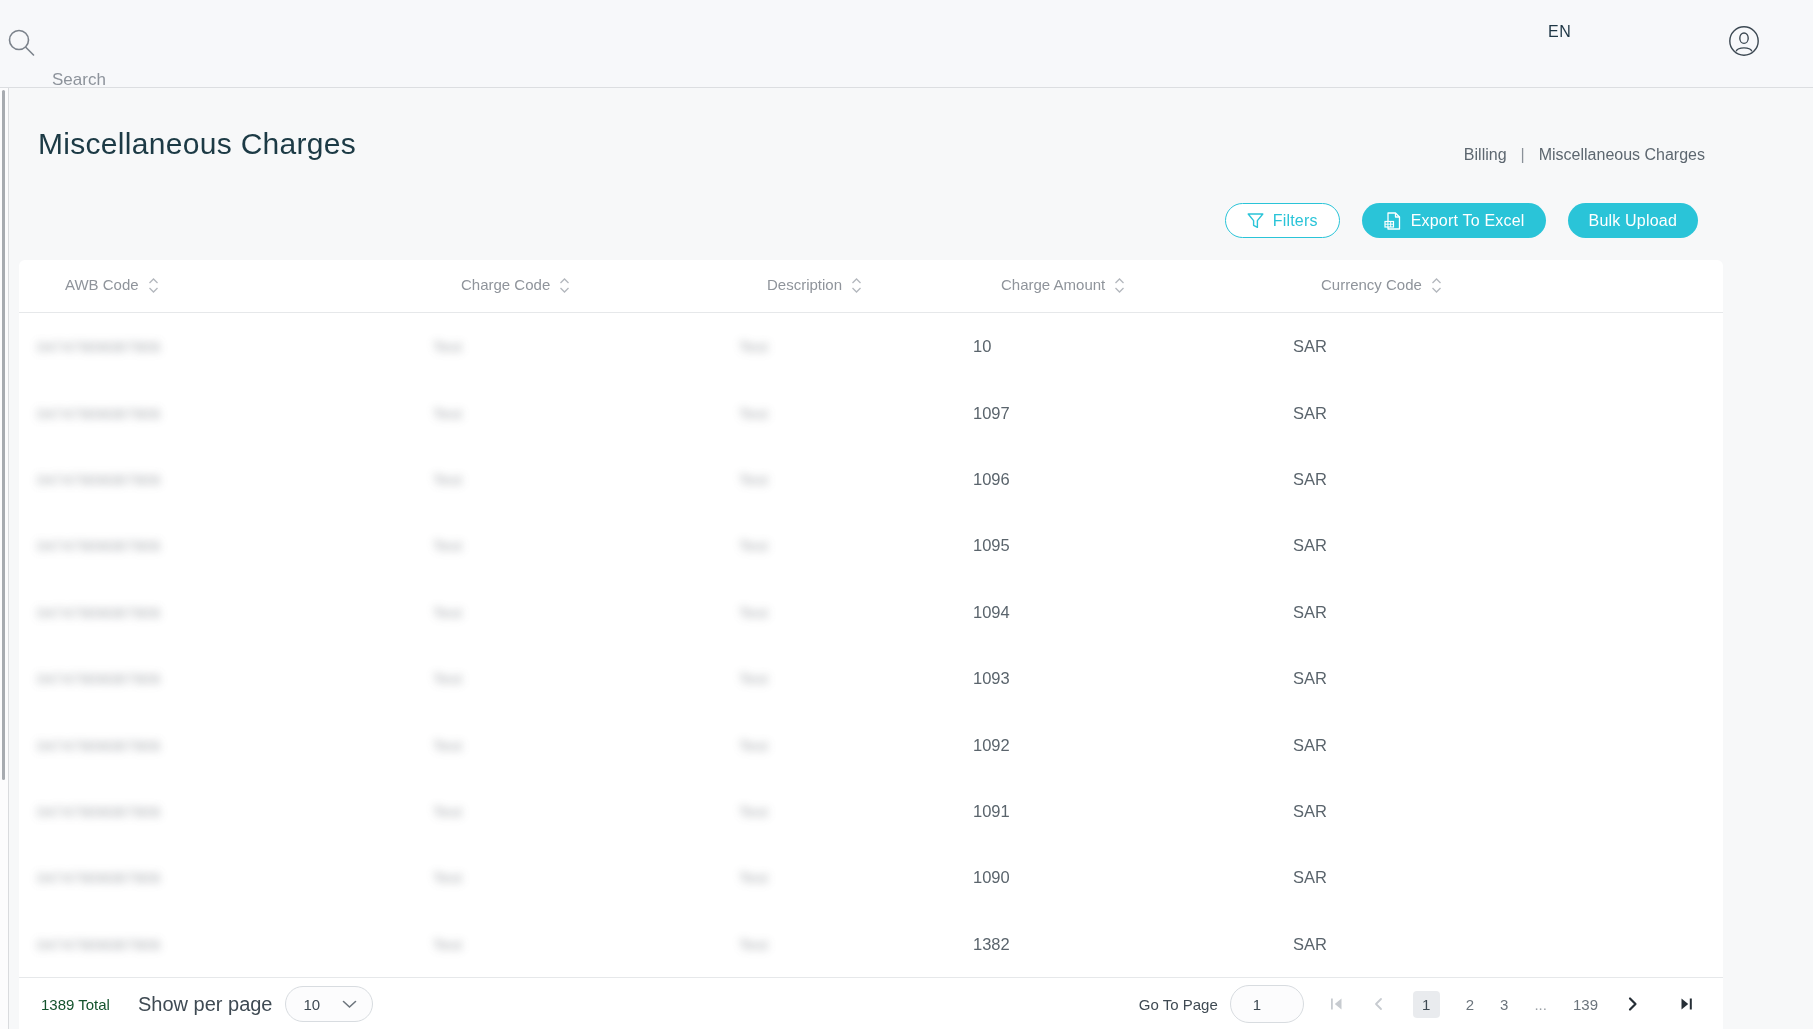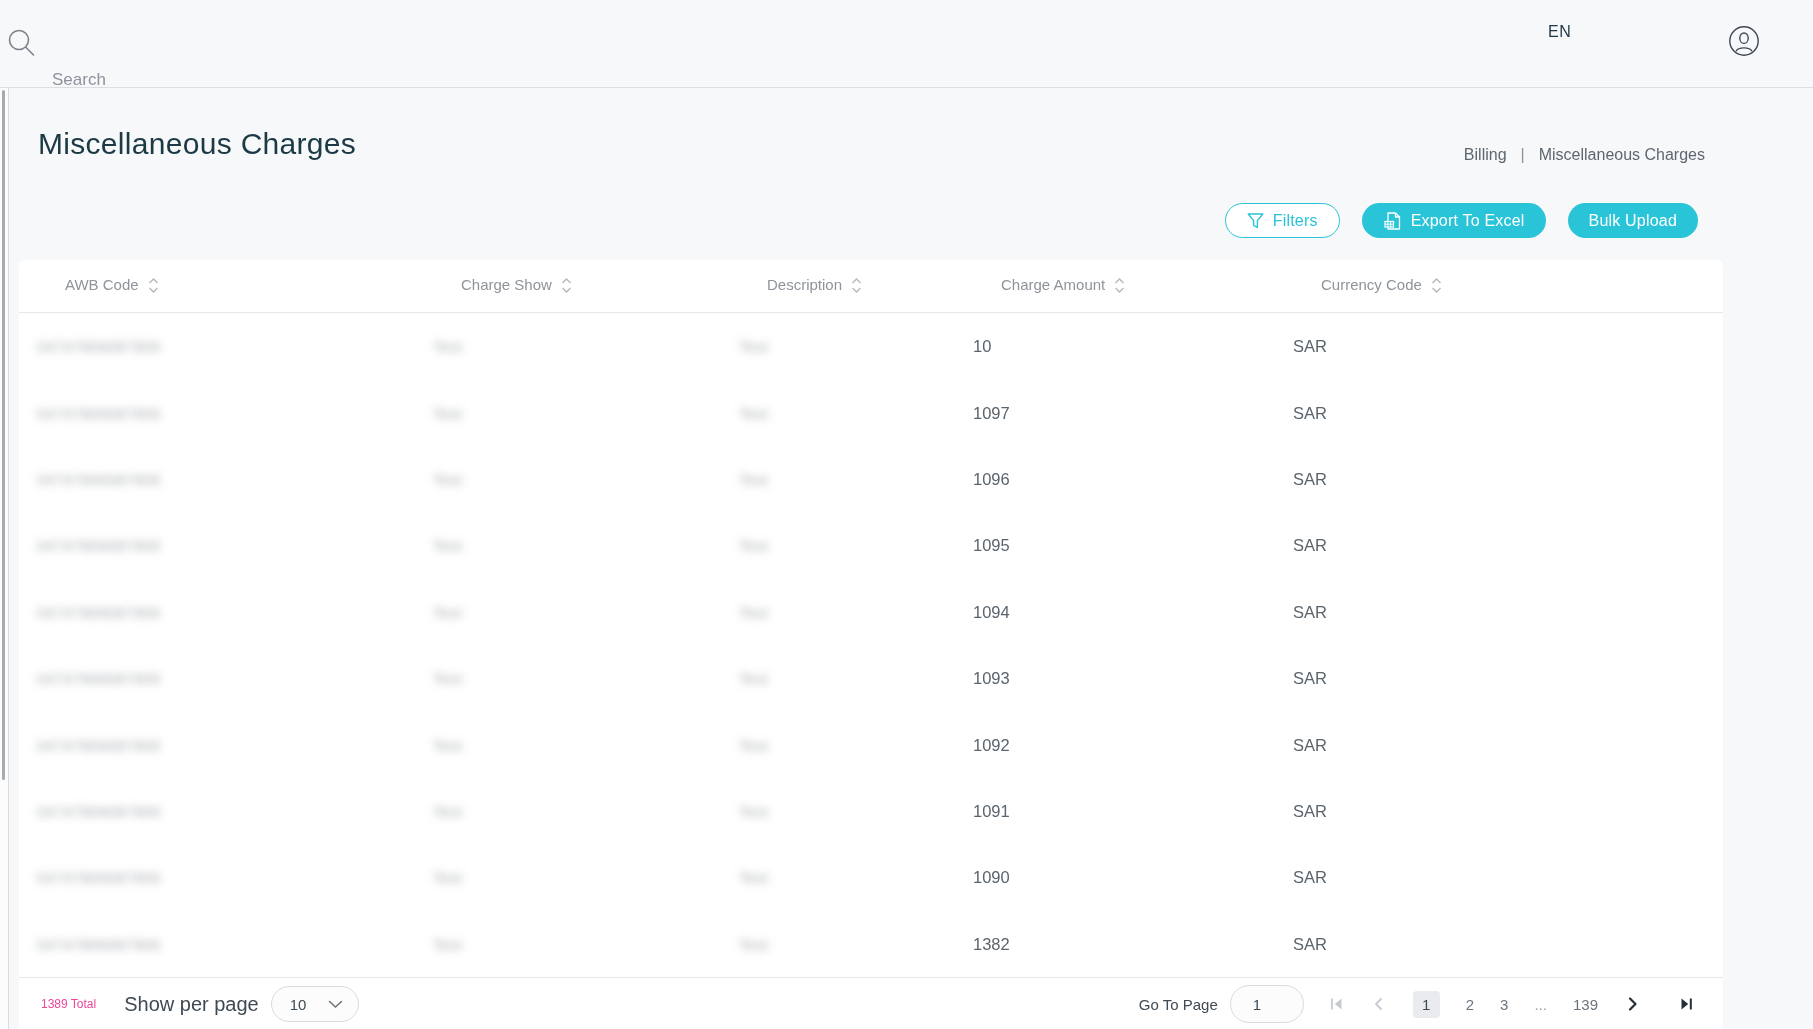--- a/index.html
+++ b/index.html
@@ -87,21 +87,21 @@
   }
   
   .tfoot{
     position:absolute; left:0; top:717px; width:100%; height:52px;
     border-top:1px solid #e6e8ea;
   }
   .foot-left{
     position:absolute; left:22px; top:0; height:52px;
     display:flex; align-items:center;
   }
-  .total{ font-size:12px; color:#ec4899; margin-right:28px; }
+  .total{ font-size:15px; color:#14532d; margin-right:28px; }
   .spp-label{ font-size:20px; color:#3f4a53; margin-right:12px; }
   .pagesize{
     width:88px; height:36px; border:1px solid #d8dce0; border-radius:18px;
     background:#fcfcfd; display:flex; align-items:center; justify-content:space-between;
     padding:0 15px 0 18px; font-size:15px; color:#3f4a53; cursor:pointer;
   }
   .foot-right{
     position:absolute; right:28px; top:0; height:52px;
     display:flex; align-items:center;
   }
@@ -187,21 +187,21 @@
     <div class="hcell c1">
       <span>AWB Code</span>
       <span class="sort">
         <svg width="13" height="19" viewBox="0 0 13 19" fill="none">
           <path d="M2.5 7 L6.5 3 L10.5 7" stroke="#b3b7bd" stroke-width="1.3"></path>
           <path d="M2.5 12 L6.5 16 L10.5 12" stroke="#b3b7bd" stroke-width="1.3"></path>
         </svg>
       </span>
     </div>
     <div class="hcell c2">
-      <span>Charge Show</span>
+      <span>Charge Code</span>
       <span class="sort">
         <svg width="13" height="19" viewBox="0 0 13 19" fill="none">
           <path d="M2.5 7 L6.5 3 L10.5 7" stroke="#b3b7bd" stroke-width="1.3"></path>
           <path d="M2.5 12 L6.5 16 L10.5 12" stroke="#b3b7bd" stroke-width="1.3"></path>
         </svg>
       </span>
     </div>
     <div class="hcell c3">
       <span>Description</span>
       <span class="sort">

